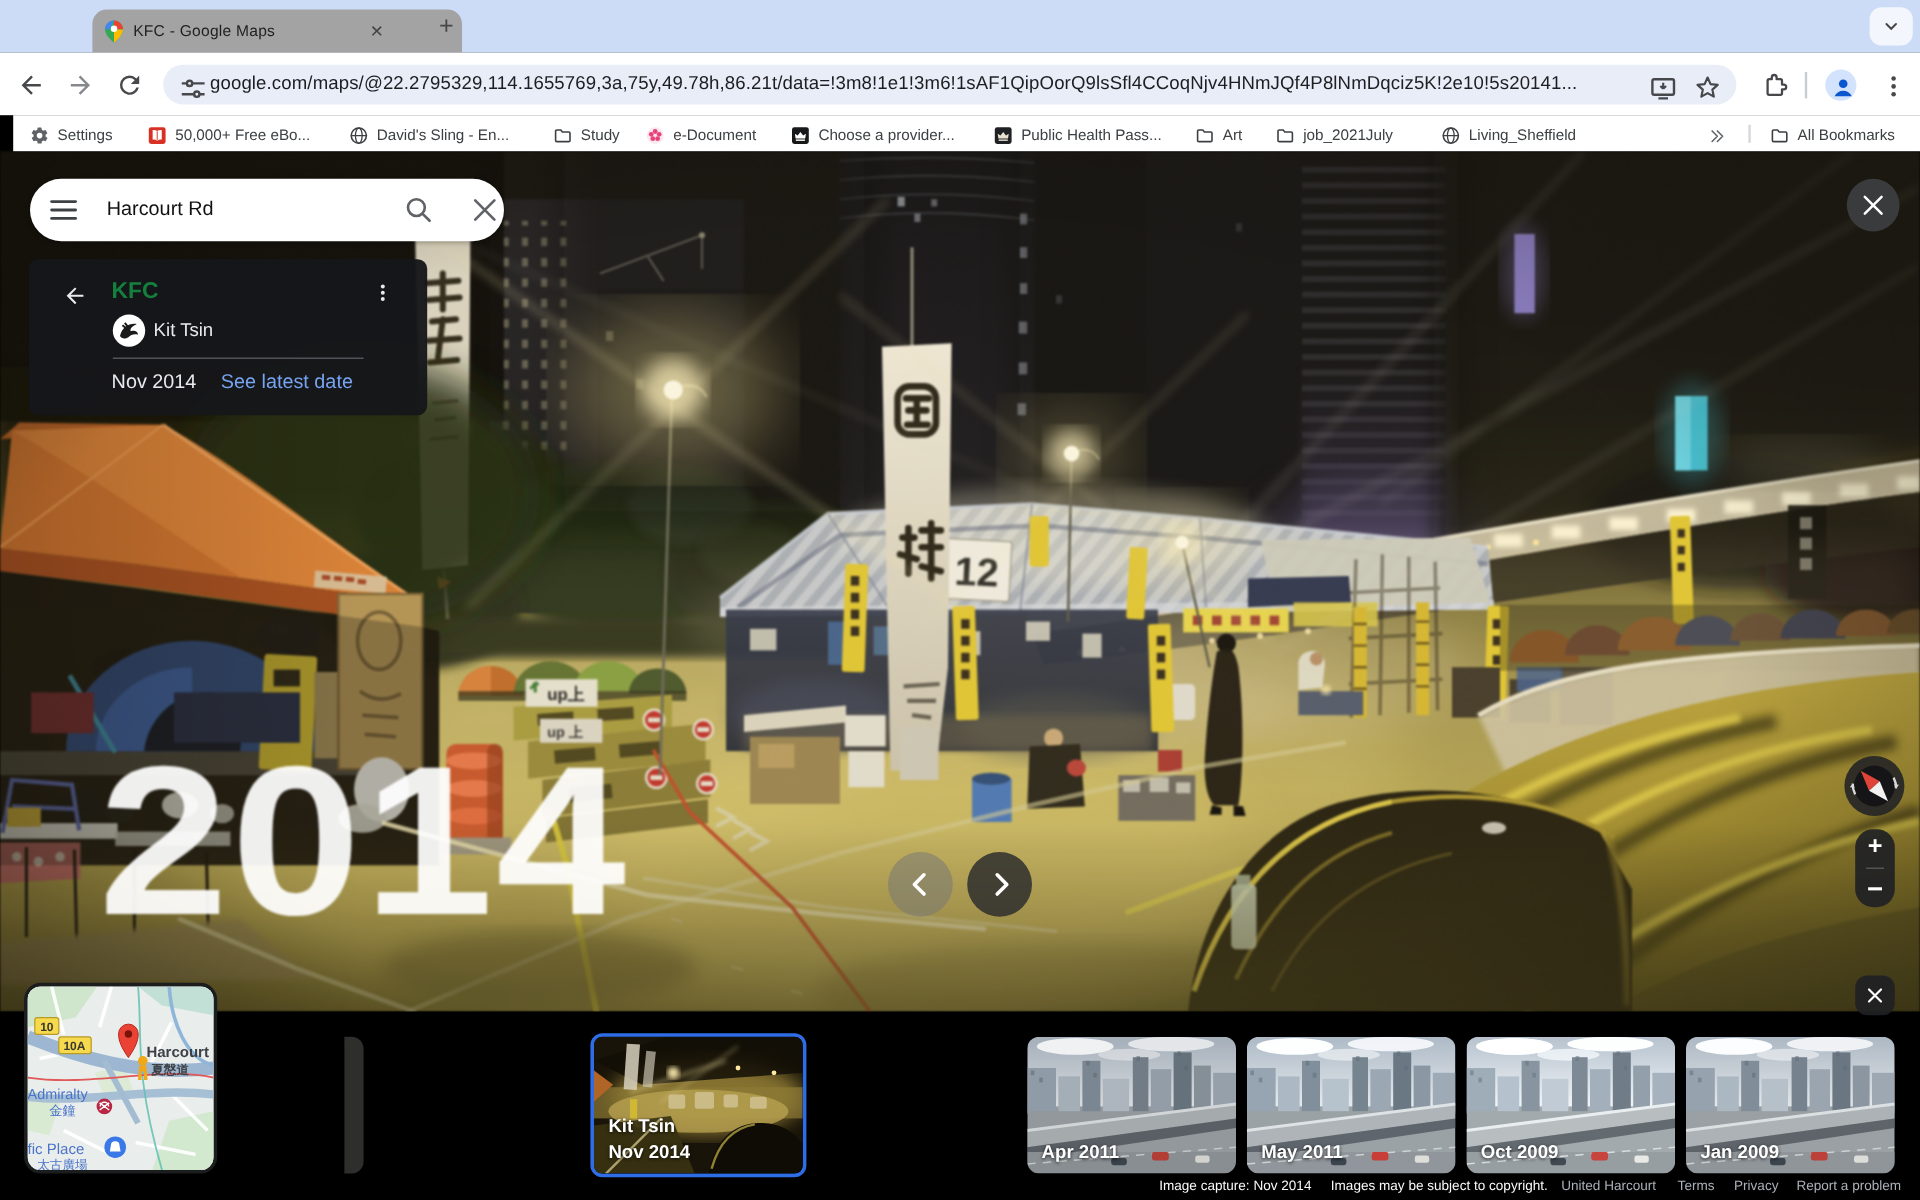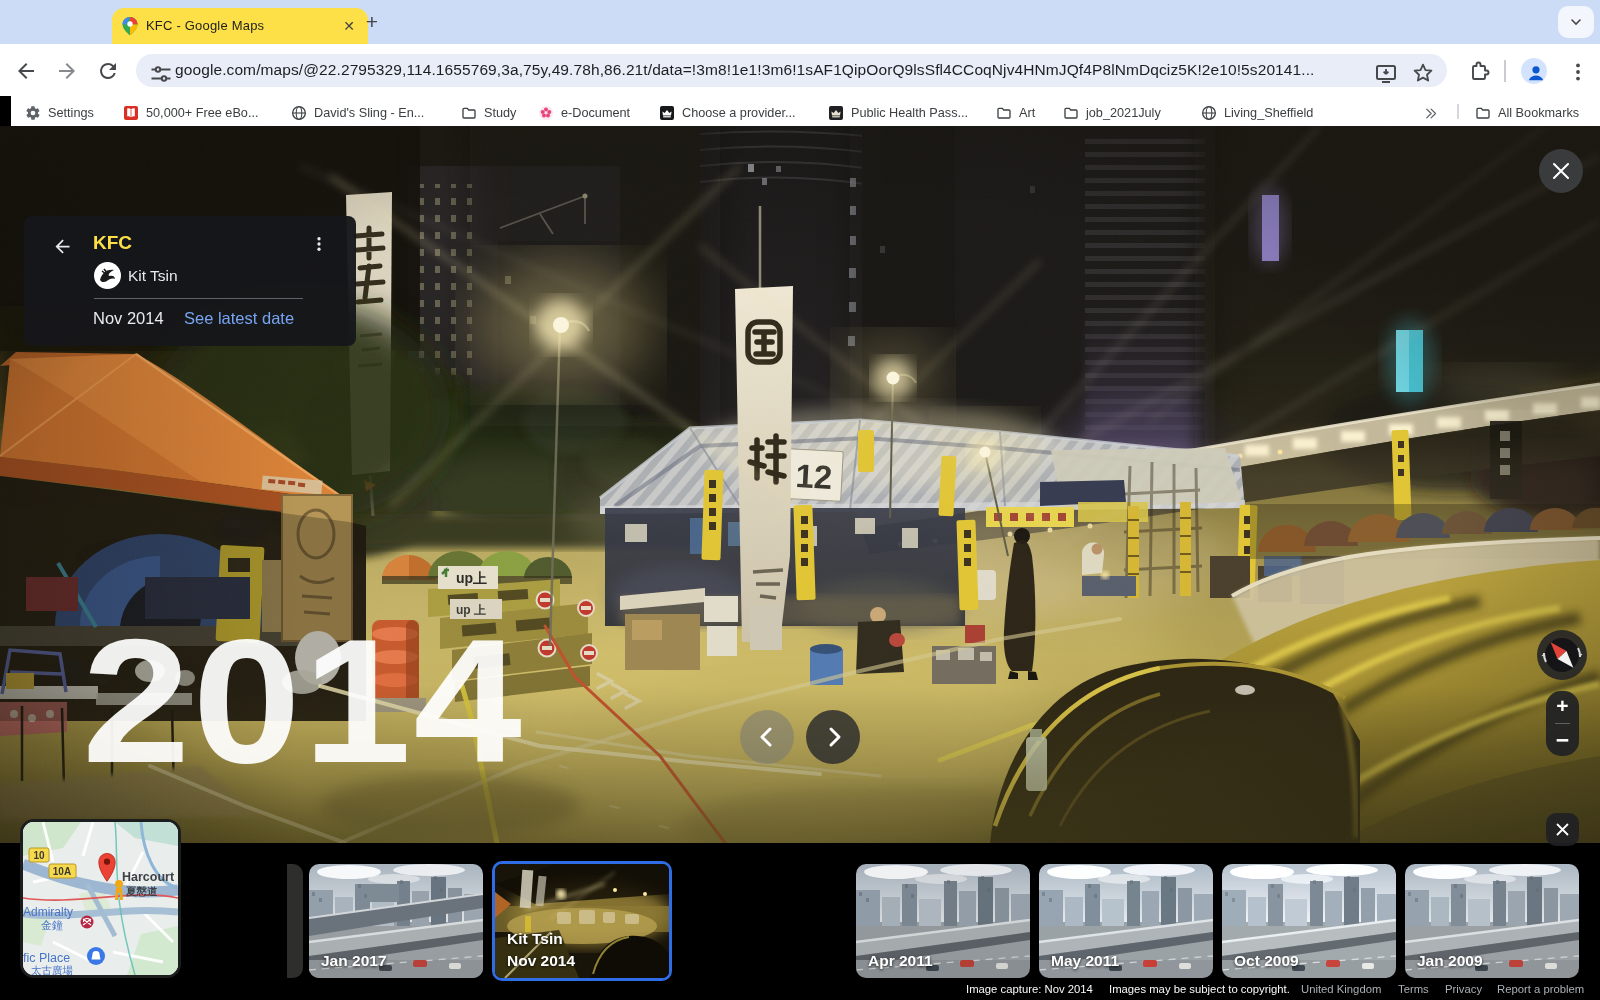--- a/index.html
+++ b/index.html
@@ -1,20 +1,20 @@
 <!DOCTYPE html>
 <html><head>
 <meta charset="utf-8">
 <style>
   html,body{margin:0;padding:0;width:1600px;height:1000px;overflow:hidden;background:#000;
     font-family:"Liberation Sans",sans-serif;-webkit-font-smoothing:antialiased;}
   .abs{position:absolute;}
   
   #tabstrip{position:absolute;left:0;top:0;width:1600px;height:44px;background:#ccdcf7;}
-  #tab{position:absolute;left:112px;top:8px;width:256px;height:36px;background:#fde047;
+  #tab{position:absolute;left:77px;top:8px;width:308px;height:36px;background:#a3a3a3;
     border-radius:12px 12px 0 0;}
   #tabtitle{position:absolute;left:34px;top:10px;font-size:13px;color:#1f1f1f;letter-spacing:.2px;}
   #tabx{position:absolute;left:228px;top:9px;width:18px;height:18px;color:#444;font-size:14px;line-height:18px;text-align:center;}
   #newtab{position:absolute;left:362px;top:12px;width:20px;height:20px;color:#474747;font-size:21px;line-height:19px;text-align:center;font-weight:400;}
   #stripchev{position:absolute;left:1558px;top:6px;width:36px;height:32px;background:#f3f6fd;border-radius:10px;color:#454746;font-size:13px;text-align:center;line-height:30px;}
   #toolbar{position:absolute;left:0;top:44px;width:1600px;height:52px;background:#ffffff;}
   .tbico{position:absolute;top:0;width:24px;height:24px;}
   #urlpill{position:absolute;left:136px;top:54px;width:1311px;height:33px;background:#e9edf8;border-radius:17px;}
   #urltext{position:absolute;left:39px;top:7px;font-size:15.5px;color:#1c1e21;letter-spacing:.1px;white-space:nowrap;overflow:hidden;width:1195px;}
   #bookmarks{position:absolute;left:0;top:96px;width:1600px;height:30px;background:#ffffff;margin-left:11px;}
@@ -599,26 +599,43 @@
   <rect x="0" y="560" width="1600" height="157" fill="url(#botG)"></rect>
   <rect width="1600" height="717" fill="url(#vignG)"></rect>
   <rect width="1600" height="717" filter="url(#grain)" opacity=".05"></rect>
   <rect x="0" y="0" width="300" height="717" fill="url(#leftDark)" opacity=".4"></rect>
   <rect width="1600" height="717" fill="#c8b06a" opacity=".07"></rect>
 
   <text x="0" y="0" transform="translate(82,636) scale(1.10,1)" font-family="Liberation Sans" font-size="177" font-weight="bold" fill="#ffffff" fill-opacity=".93" letter-spacing="2">2014</text>
   </svg>
   <div id="blackstrip"></div>
 
+  <div id="searchpill">
+    <svg style="position:absolute;left:16px;top:15px" width="24" height="22" viewBox="0 0 24 22">
+        <g stroke="#3f4245" stroke-width="2.3" stroke-linecap="round">
+          <line x1="2" y1="4" x2="22" y2="4"></line>
+          <line x1="2" y1="11" x2="22" y2="11"></line>
+          <line x1="2" y1="18" x2="22" y2="18"></line>
+        </g>
+      </svg>
+    <div id="searchtext">Harcourt Rd</div>
+    <svg style="position:absolute;left:312px;top:14px" width="24" height="24" viewBox="0 0 24 24">
+        <circle cx="10" cy="10" r="7" fill="none" stroke="#5f6368" stroke-width="2.2"></circle>
+        <line x1="15.2" y1="15.2" x2="21" y2="21" stroke="#5f6368" stroke-width="2.2" stroke-linecap="round"></line>
+      </svg>
+    <svg style="position:absolute;left:368px;top:15px" width="22" height="22" viewBox="0 0 22 22">
+        <path d="M3 3 L19 19 M19 3 L3 19" stroke="#5f6368" stroke-width="2.2" stroke-linecap="round"></path>
+      </svg>
+  </div>
 
   <div id="panel">
     <svg style="position:absolute;left:28px;top:20px" width="21" height="21" viewBox="0 0 24 24">
         <path d="M20 11H7.8l5.6-5.6L12 4l-8 8 8 8 1.4-1.4L7.8 13H20v-2z" fill="#e8eaed"></path>
       </svg>
-    <div style="position:absolute;left:69px;top:16px;font-size:19px;font-weight:bold;color:#fde047;">KFC</div>
+    <div style="position:absolute;left:69px;top:16px;font-size:19px;font-weight:bold;color:#15803d;">KFC</div>
     <svg style="position:absolute;left:286px;top:19px" width="18" height="18" viewBox="0 0 24 24">
         <g fill="#e8eaed">
           <circle cx="12" cy="5" r="2.2"></circle>
           <circle cx="12" cy="12" r="2.2"></circle>
           <circle cx="12" cy="19" r="2.2"></circle>
         </g>
       </svg>
     <div style="position:absolute;left:70px;top:46px;width:27px;height:27px;border-radius:50%;background:#fff;overflow:hidden">
       <svg width="27" height="27" viewBox="0 0 27 27">
           <path d="M6 18 C8 10 14 7 20 8 C16 10 14 12 15 14 C18 13 21 14 21 17 C18 16 15 17 13 19 C10 21 7 20 6 18 Z" fill="#1a1a1a"></path>
@@ -736,26 +753,20 @@
         <path d="M0 74 L64 66 L84 114 L0 114 Z" fill="#3a3312" opacity=".9"></path>
         <path d="M10 114 L56 68" stroke="#cfc08a" stroke-width="2" opacity=".8"></path>
         <rect x="30" y="52" width="6" height="16" fill="#d8c030" opacity=".8"></rect>
       </symbol>
     </defs>
   </svg>
 
   <div class="thumb" style="left:287px;width:16px;border-radius:0 10px 10px 0;background:#2e2e2c"><svg width="16" height="114" viewBox="158 0 16 114" style="filter:brightness(.55)">
         <use href="#dayscene"></use>
       </svg></div>
-  <div class="thumb" style="left:309px"><svg width="174" height="114">
-        <use href="#dayscene"></use>
-        <path d="M0 54 L174 30 L174 44 L0 72 Z" fill="#6a737c"></path>
-        <path d="M0 54 L174 30" stroke="#d2d6d8" stroke-width="2"></path>
-        <rect x="60" y="20" width="30" height="18" fill="#7e8a94"></rect>
-      </svg><div class="thumblabel">Jan 2017</div></div>
   <div class="thumb" style="left:495px;border:3px solid #2e6de5;left:492px;top:735px;"><svg width="174" height="114">
         <use href="#nightscene"></use>
       </svg>
     <div class="thumblabel" style="bottom:30px">Kit Tsin</div><div class="thumblabel">Nov 2014</div></div>
   <div class="thumb" style="left:856px"><svg width="174" height="114" style="filter:brightness(.97)">
         <use href="#dayscene"></use>
       </svg><div class="thumblabel">Apr 2011</div></div>
   <div class="thumb" style="left:1039px"><svg width="174" height="114" style="filter:brightness(1.03) saturate(1.1)">
         <use href="#dayscene"></use>
       </svg><div class="thumblabel">May 2011</div></div>
@@ -804,21 +815,21 @@
       <g transform="translate(96,62)">
         <circle cx="0" cy="0" r="4" fill="#f0a818"></circle>
         <path d="M-3 4 L3 4 L4 16 L1 16 L1 9 L-1 9 L-1 16 L-4 16 Z" fill="#f0a818"></path>
       </g>
     </svg>
   </div>
 
   <div id="footer">
     <span style="position:absolute;left:966px;color:#fafafa">Image capture: Nov 2014</span>
     <span style="position:absolute;left:1109px;color:#fafafa">Images may be subject to copyright.</span>
-    <span class="flink" style="position:absolute;left:1301px">United Kingdom</span>
+    <span class="flink" style="position:absolute;left:1301px">United Harcourt</span>
     <span class="flink" style="position:absolute;left:1398px">Terms</span>
     <span class="flink" style="position:absolute;left:1445px">Privacy</span>
     <span class="flink" style="position:absolute;left:1497px">Report a problem</span>
   </div>
 </div>
 
 <div id="tabstrip">
   <div id="tab">
     <svg style="position:absolute;left:9px;top:8px" width="18" height="20" viewBox="0 0 24 26">
       <path d="M12 1C6.5 1 2 5.5 2 11c0 7 10 14.5 10 14.5S22 18 22 11C22 5.5 17.5 1 12 1z" fill="#34a853"></path>

